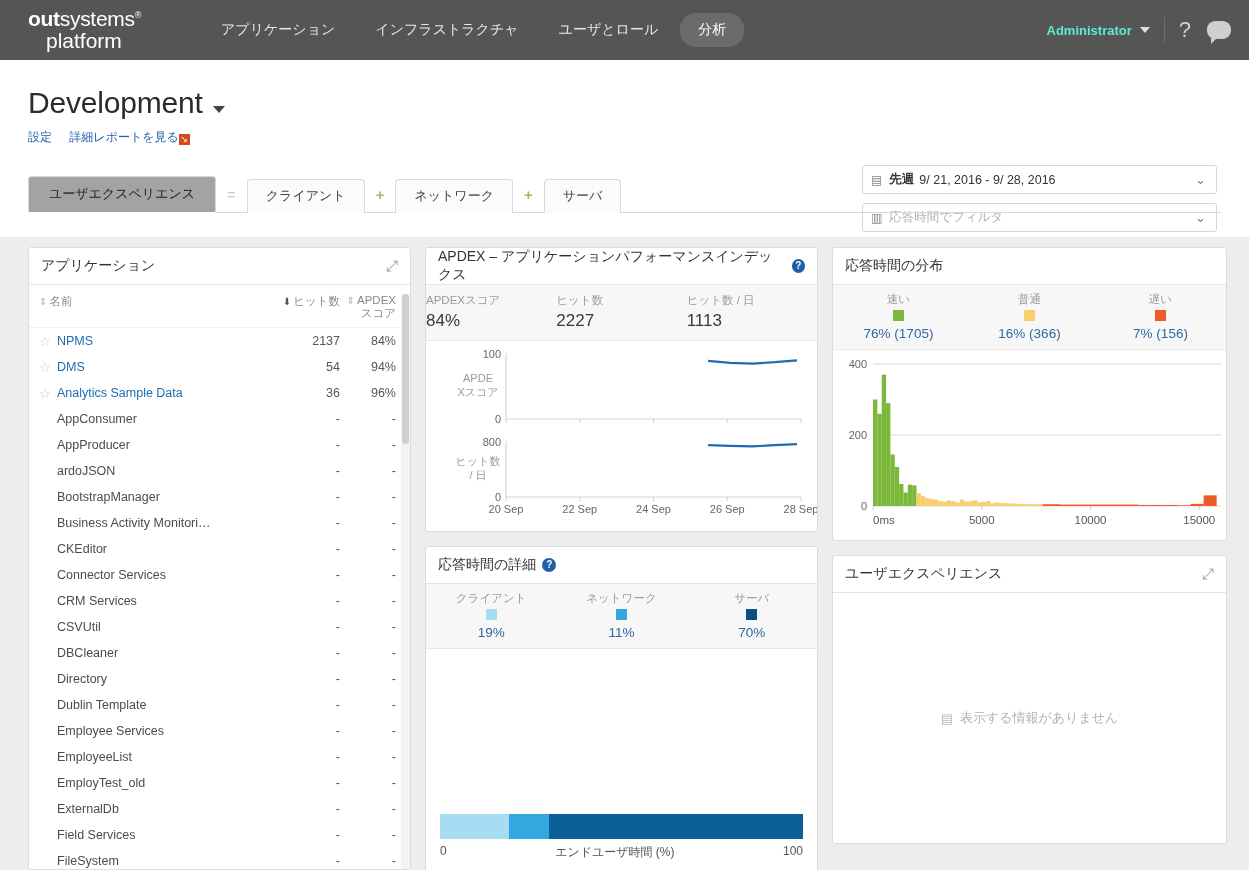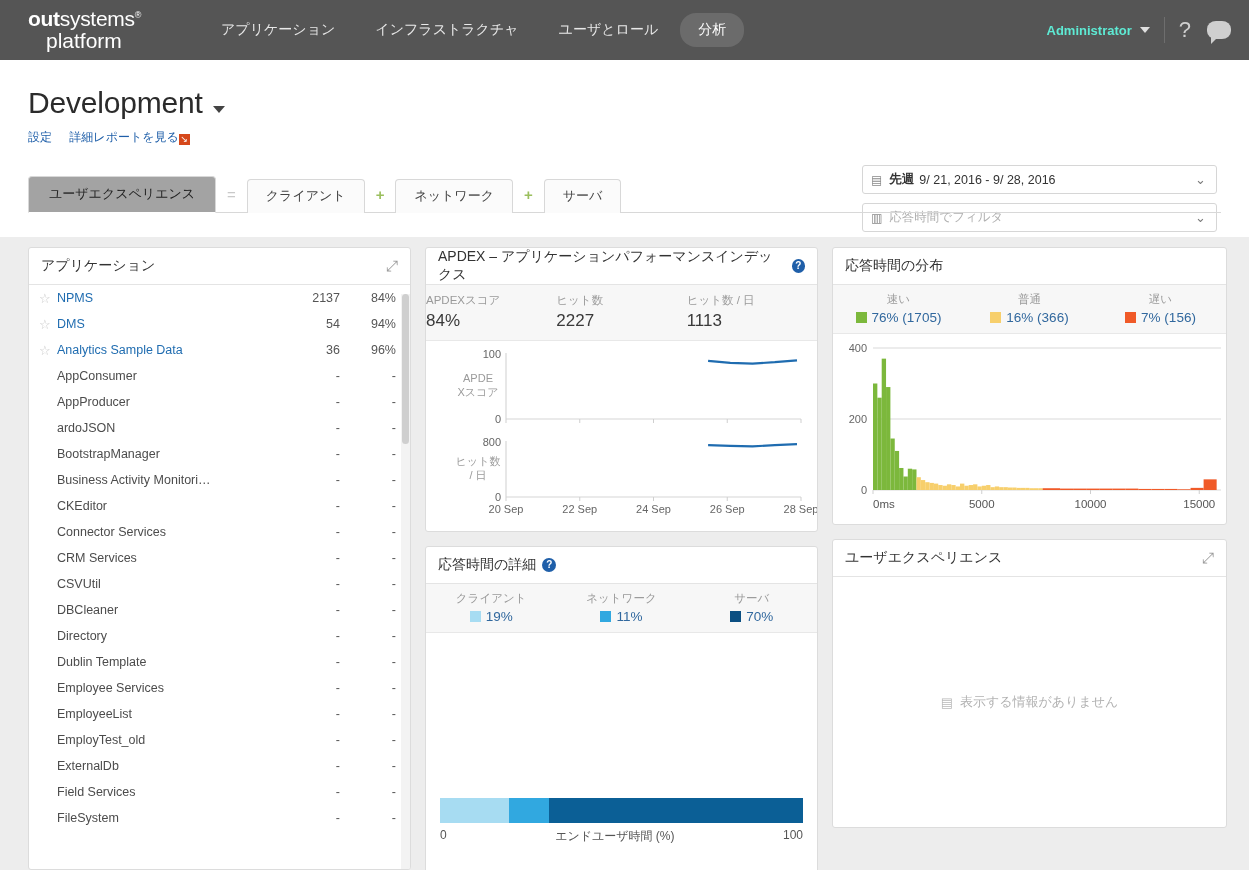--- a/index.html
+++ b/index.html
@@ -142,21 +142,21 @@
     display:flex; background:#f7f7f7; border-bottom:1px solid #e8e8e8;
     padding: 8px 0 9px 0;
   }
   .stat { flex:1; }
   .stat .lbl { font-size: 11.5px; color:#9a9a9a; }
   .stat .val { font-size: 17px; color:#3a3a3a; margin-top:3px; }
   .apdex-body { height: 190px; position:relative; }
   .legend-row { display:flex; background:#f7f7f7; border-bottom:1px solid #e8e8e8; padding: 7px 0 8px 0; }
   .lg { flex:1; text-align:center; }
   .lg .lbl { font-size:11.5px; color:#9a9a9a; }
-  .lg .val { font-size:13.5px; color:#31689e; margin-top:3px; display:flex; align-items:center; justify-content:center; gap:5px;}
+  .lg .val { font-size:13.5px; color:#31689e; margin-top:3px; display:flex; align-items:center; justify-content:center; gap:5px;flex-direction:column;}
   .sw { width:11px;height:11px;display:inline-block; }
 
   .dist-body{ height: 190px; position:relative; }
   .detail-body{ height: 250px; position: relative; }
   .slow-body { height: 250px; display:flex; align-items:center; justify-content:center; }
   .empty-msg { color:#b2b2b2; font-size:13px; display:flex; align-items:center; gap:7px;}
   .empty-icon{ color:#b8b8b8; font-size:13px;}
 
   .stack-wrap { position:absolute; left: 14px; right: 14px; bottom: 38px; }
   .stack { display:flex; height: 25px; width:100%; }
@@ -225,20 +225,25 @@
   <div class="tab">サーバ</div>
 </div>
 
 <div class="content">
 
   <div class="col-left">
     <div class="card apps-card">
       <div class="card-head">
         <span class="t">アプリケーション</span>
         <span class="expand-icon">⤢</span>
+      </div>
+      <div class="apps-head-row">
+        <span class="c-name"><span class="sorticon">⇕</span><span>名前</span></span>
+        <span class="c-hits"><span class="sorticon on">⬇</span><span>ヒット数</span></span>
+        <span class="c-apdex"><span class="sorticon">⇕</span><span>APDEX</span><br><span>スコア</span></span>
       </div>
       <div class="app-rows" id="app-rows">
           <div class="app-row">
             <span class="star">☆</span>
             <span class="app-name link">NPMS</span>
             <span class="app-hits">2137</span>
             <span class="app-apdex">84%</span>
           </div>
           <div class="app-row">
             <span class="star">☆</span>

